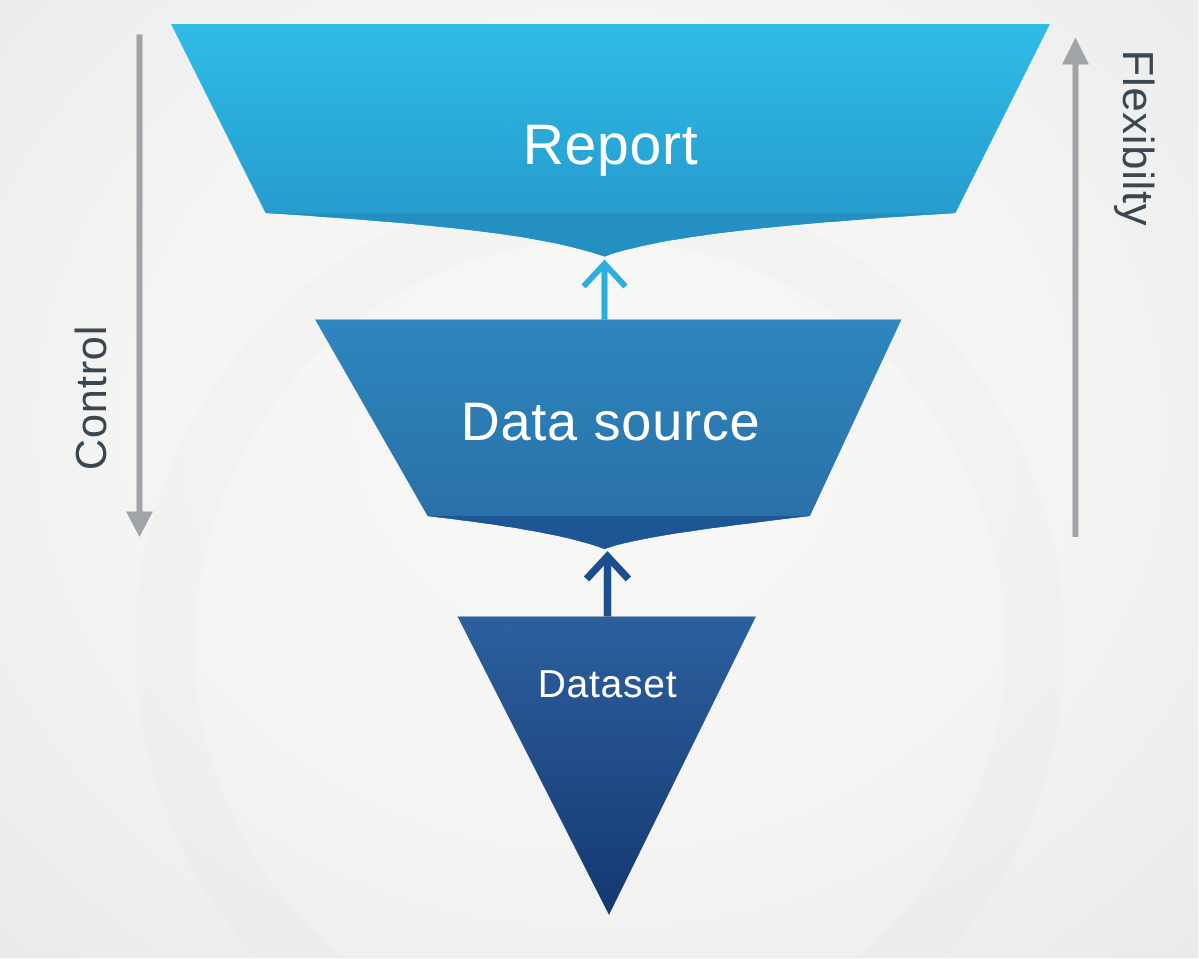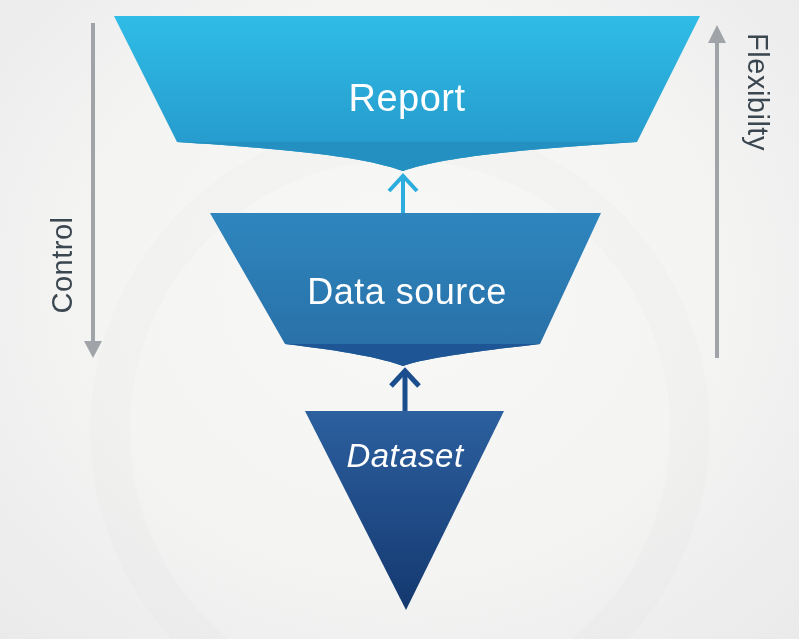--- a/index.html
+++ b/index.html
@@ -21,22 +21,22 @@
   }
   .stage-label {
     position: absolute;
     color: #ffffff;
     white-space: nowrap;
     transform: translate(-50%, -50%);
     font-weight: 500;
     letter-spacing: 0.5px;
   }
   .label-report   { left: 407px; top: 98px;  font-size: 38px; }
-  .label-source   { left: 407px; top: 292px; font-size: 36px; }
-  .label-dataset  { left: 405px; top: 456px; font-size: 33px; font-style: italic; }
+  .label-source   { left: 407px; top: 281px; font-size: 36px; }
+  .label-dataset  { left: 405px; top: 456px; font-size: 26px; }
   .axis-label {
     position: absolute;
     color: #3b4750;
     white-space: nowrap;
     font-size: 29px;
     font-weight: 500;
     letter-spacing: 0.5px;
   }
   .label-control {
     left: 62px; top: 265px;

